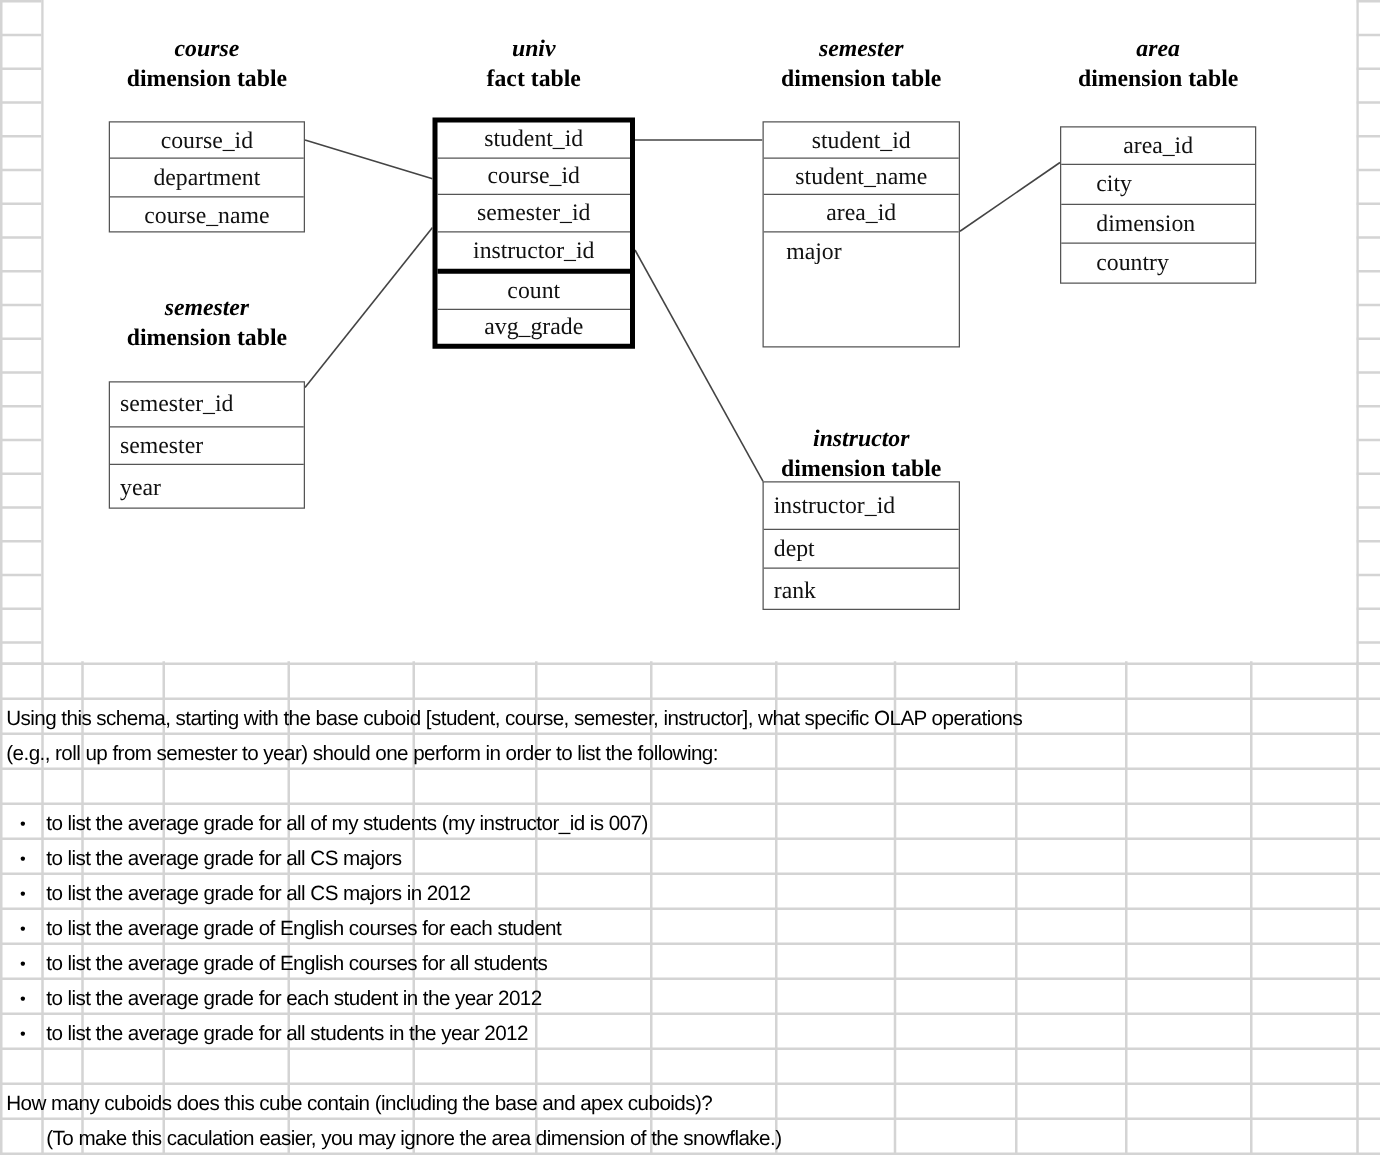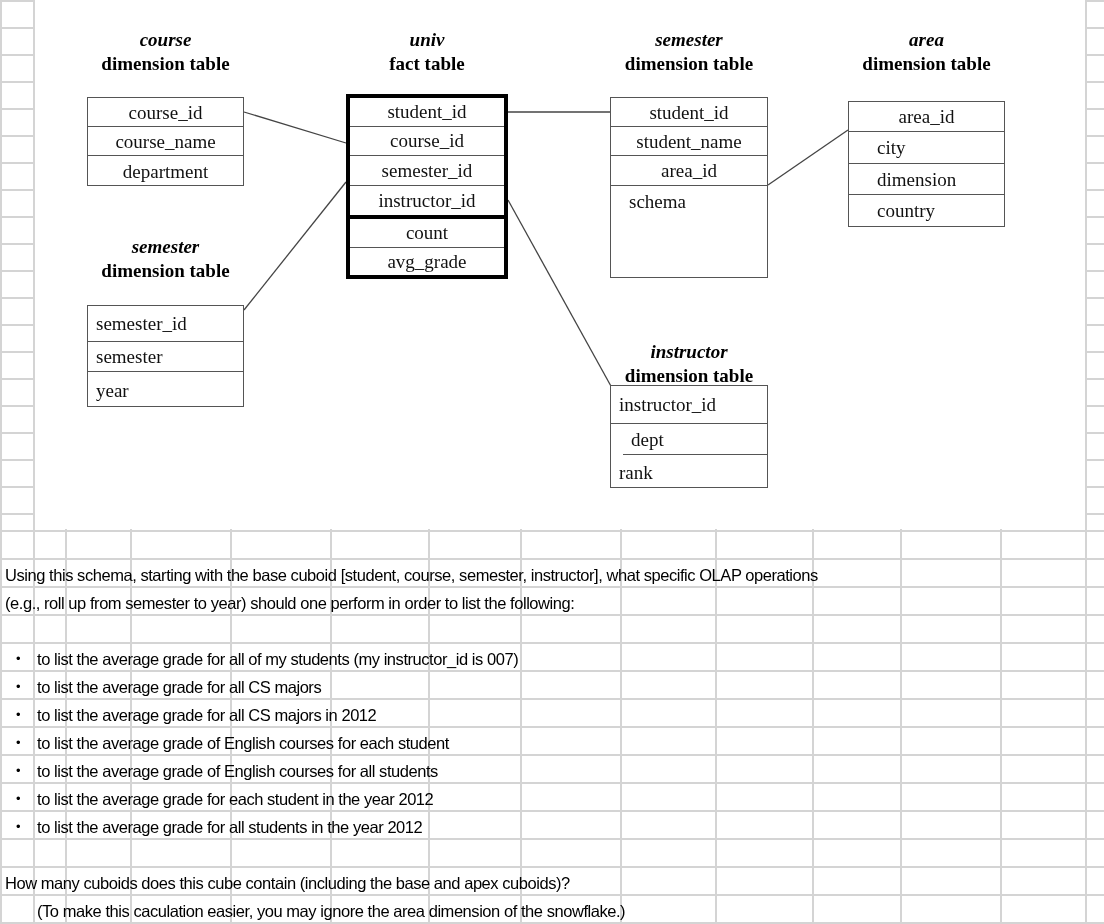--- a/index.html
+++ b/index.html
@@ -132,22 +132,22 @@
 </svg>
 
 <div id="diagram">
 
   <div class="cap" style="left:87px;top:28px;width:157px;">
     <div class="nm">course</div>
     <div class="sub">dimension table</div>
   </div>
   <div class="tbl center" style="left:87px;top:97px;width:157px;height:89px;">
     <div class="row" style="height:29px;">course_id</div>
+    <div class="row" style="height:31px;">department</div>
     <div class="row" style="height:29px;">course_name</div>
-    <div class="row" style="height:31px;">department</div>
   </div>
 
   <div class="cap" style="left:346px;top:28px;width:162px;">
     <div class="nm">univ</div>
     <div class="sub">fact table</div>
   </div>
   <div class="fact" style="left:346px;top:94px;width:162px;height:185px;">
     <div class="row" style="height:29px;">student_id</div>
     <div class="row" style="height:29px;">course_id</div>
     <div class="row" style="height:30px;">semester_id</div>
@@ -157,21 +157,21 @@
   </div>
 
   <div class="cap" style="left:610px;top:28px;width:158px;">
     <div class="nm">semester</div>
     <div class="sub">dimension table</div>
   </div>
   <div class="tbl center" style="left:610px;top:97px;width:158px;height:181px;">
     <div class="row" style="height:29px;">student_id</div>
     <div class="row" style="height:29px;">student_name</div>
     <div class="row" style="height:30px;">area_id</div>
-    <div class="row" style="height:31px;justify-content:flex-start;padding-left:18px;">schema</div>
+    <div class="row" style="height:31px;justify-content:flex-start;padding-left:18px;">major</div>
   </div>
 
   <div class="cap" style="left:848px;top:28px;width:157px;">
     <div class="nm">area</div>
     <div class="sub">dimension table</div>
   </div>
   <div class="tbl center" style="left:848px;top:101px;width:157px;height:126px;">
     <div class="row" style="height:30px;">area_id</div>
     <div class="row" style="height:32px;justify-content:flex-start;padding-left:28px;">city</div>
     <div class="row" style="height:31px;justify-content:flex-start;padding-left:28px;">dimension</div>
@@ -187,21 +187,21 @@
     <div class="row" style="height:30px;">semester</div>
     <div class="row" style="height:36px;">year</div>
   </div>
 
   <div class="cap" style="left:610px;top:340px;width:158px;">
     <div class="nm">instructor</div>
     <div class="sub">dimension table</div>
   </div>
   <div class="tbl leftish" style="left:610px;top:385px;width:158px;height:103px;">
     <div class="row" style="height:38px;">instructor_id</div>
-    <div class="row" style="height:31px;margin-left:12px;">dept</div>
+    <div class="row" style="height:31px;">dept</div>
     <div class="row" style="height:34px;">rank</div>
   </div>
 
 </div>
 
 <div id="text">
   <div class="q" style="left:5px;top:37px;">Using this schema, starting with the base cuboid [student, course, semester, instructor], what specific OLAP operations</div>
   <div class="q" style="left:5px;top:65px;">(e.g., roll up from semester to year) should one perform in order to list the following:</div>
 
   <div class="bullet" style="left:16px;top:122px;">•</div>

